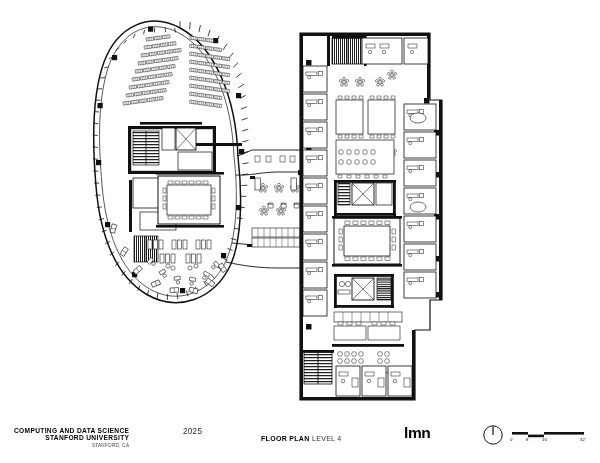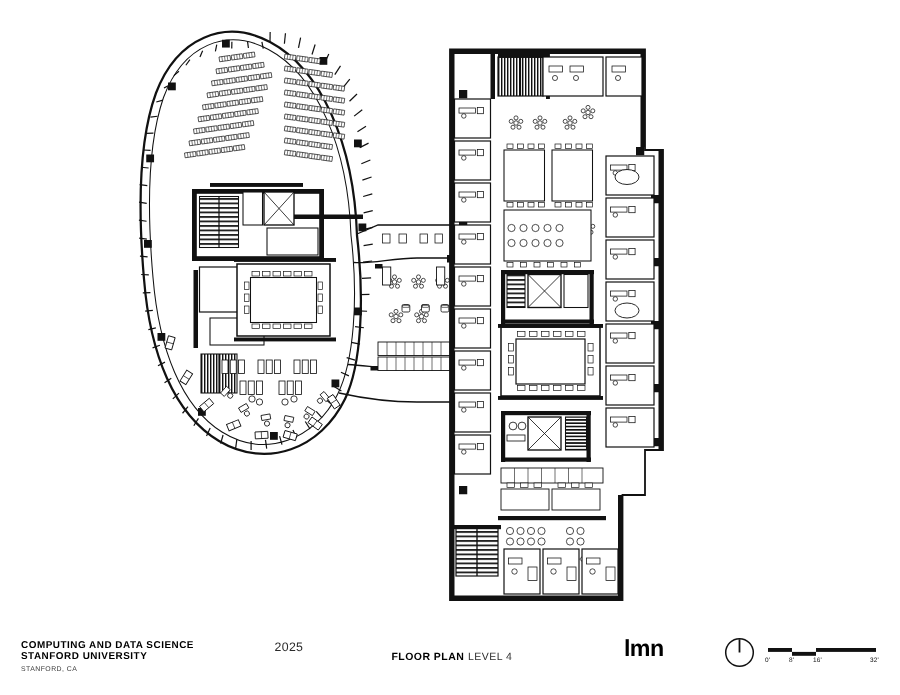--- a/index.html
+++ b/index.html
@@ -14,20 +14,21 @@
   #sheet{position:absolute;inset:0;width:600px;height:463px;background:#fff;}
 
   
   #plan-wrap{position:absolute;left:0;top:0;width:600px;height:415px;}
   #plan-svg{display:block;width:600px;height:415px;}
 
   
   #titleblock{
     position:absolute;left:0;top:415px;width:600px;height:48px;
     background:#fff;
+    text-align:right;
   }
   .tb-project{
     position:absolute;left:14px;top:12px;
     line-height:1.12;
   }
   .tb-l1,.tb-l2{
     font-size:6.6px;font-weight:bold;letter-spacing:.35px;
     text-transform:uppercase;display:block;white-space:nowrap;
   }
   .tb-l3{
@@ -38,21 +39,21 @@
     position:absolute;left:183px;top:12px;
     font-size:8.2px;letter-spacing:.25px;color:#2b2b2b;
   }
   .tb-sheet{
     position:absolute;left:261px;top:12px;white-space:nowrap;
   }
   .tb-sheet-b{font-size:7px;font-weight:bold;letter-spacing:.3px;}
   .tb-sheet-n{font-size:7px;font-weight:normal;letter-spacing:.3px;margin-left:2.5px;color:#2f2f2f;}
 
   #logo{
-    position:absolute;left:416px;top:10px;
+    position:absolute;left:404px;top:10px;
     font-size:15.5px;font-weight:bold;letter-spacing:-.4px;
     line-height:1;
   }
   #northarrow{position:absolute;left:482px;top:9px;width:22px;height:22px;}
   #scalebar{position:absolute;left:510px;top:10px;width:78px;height:22px;}
   .scale-ticks{
     position:absolute;left:510px;top:22px;width:80px;height:10px;
   }
   .scale-ticks span{
     position:absolute;font-size:4.3px;letter-spacing:.1px;color:#111;

